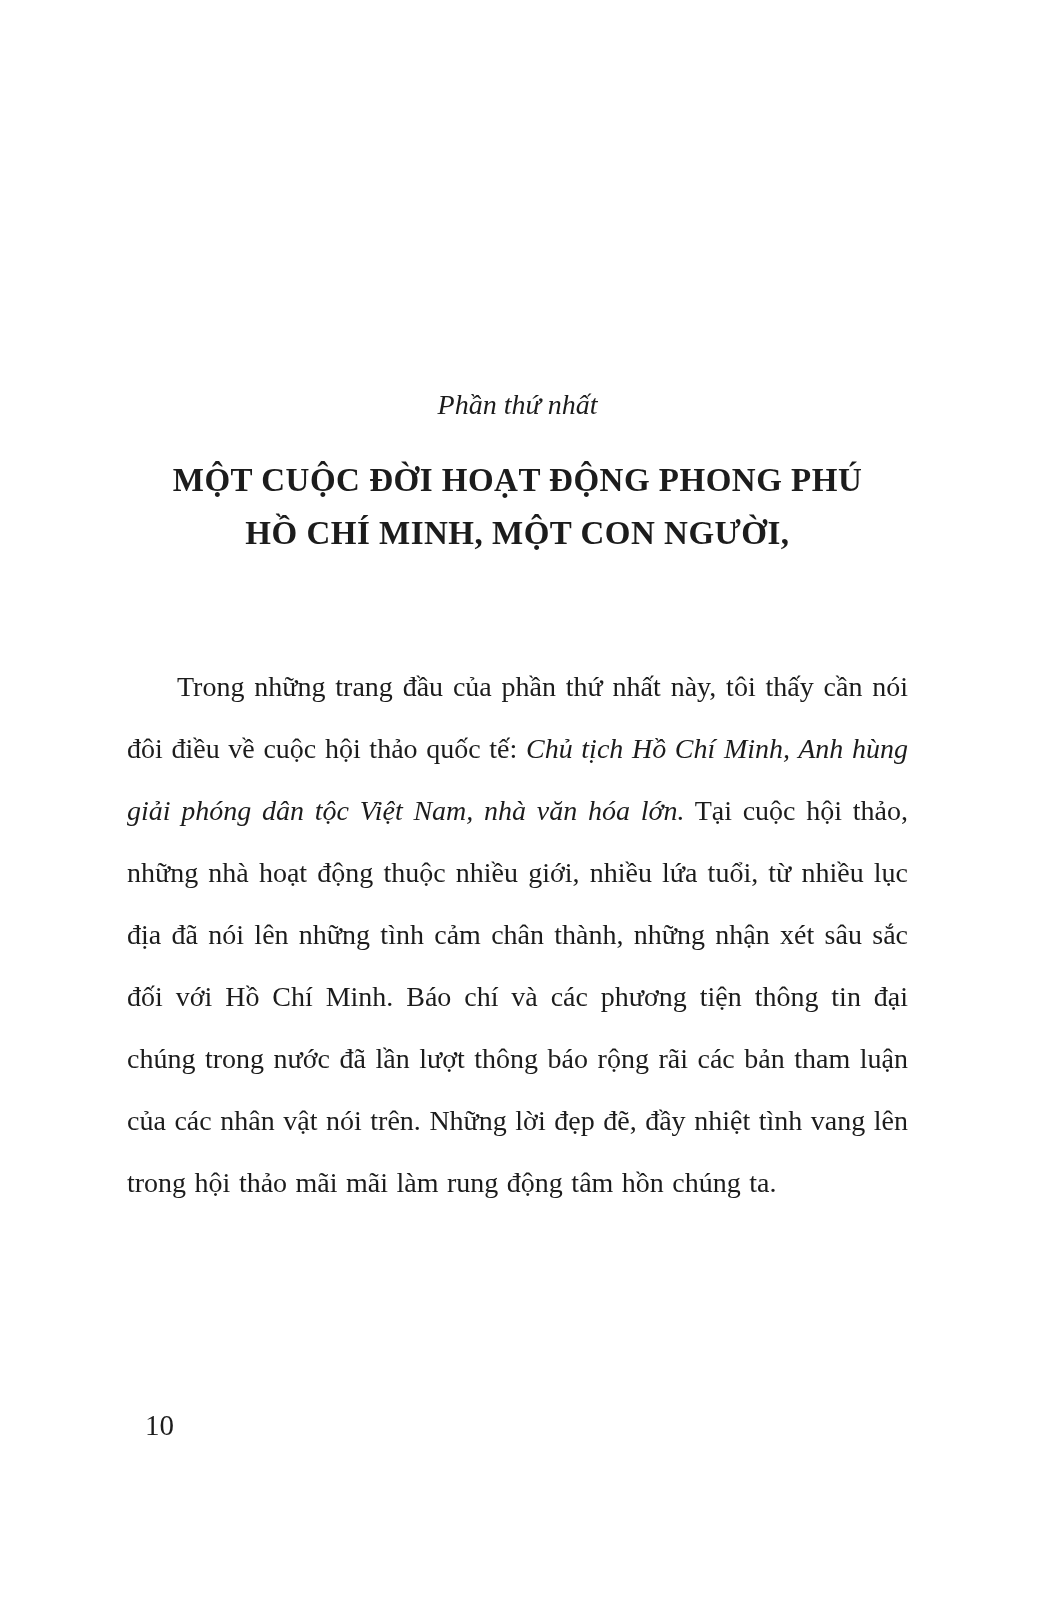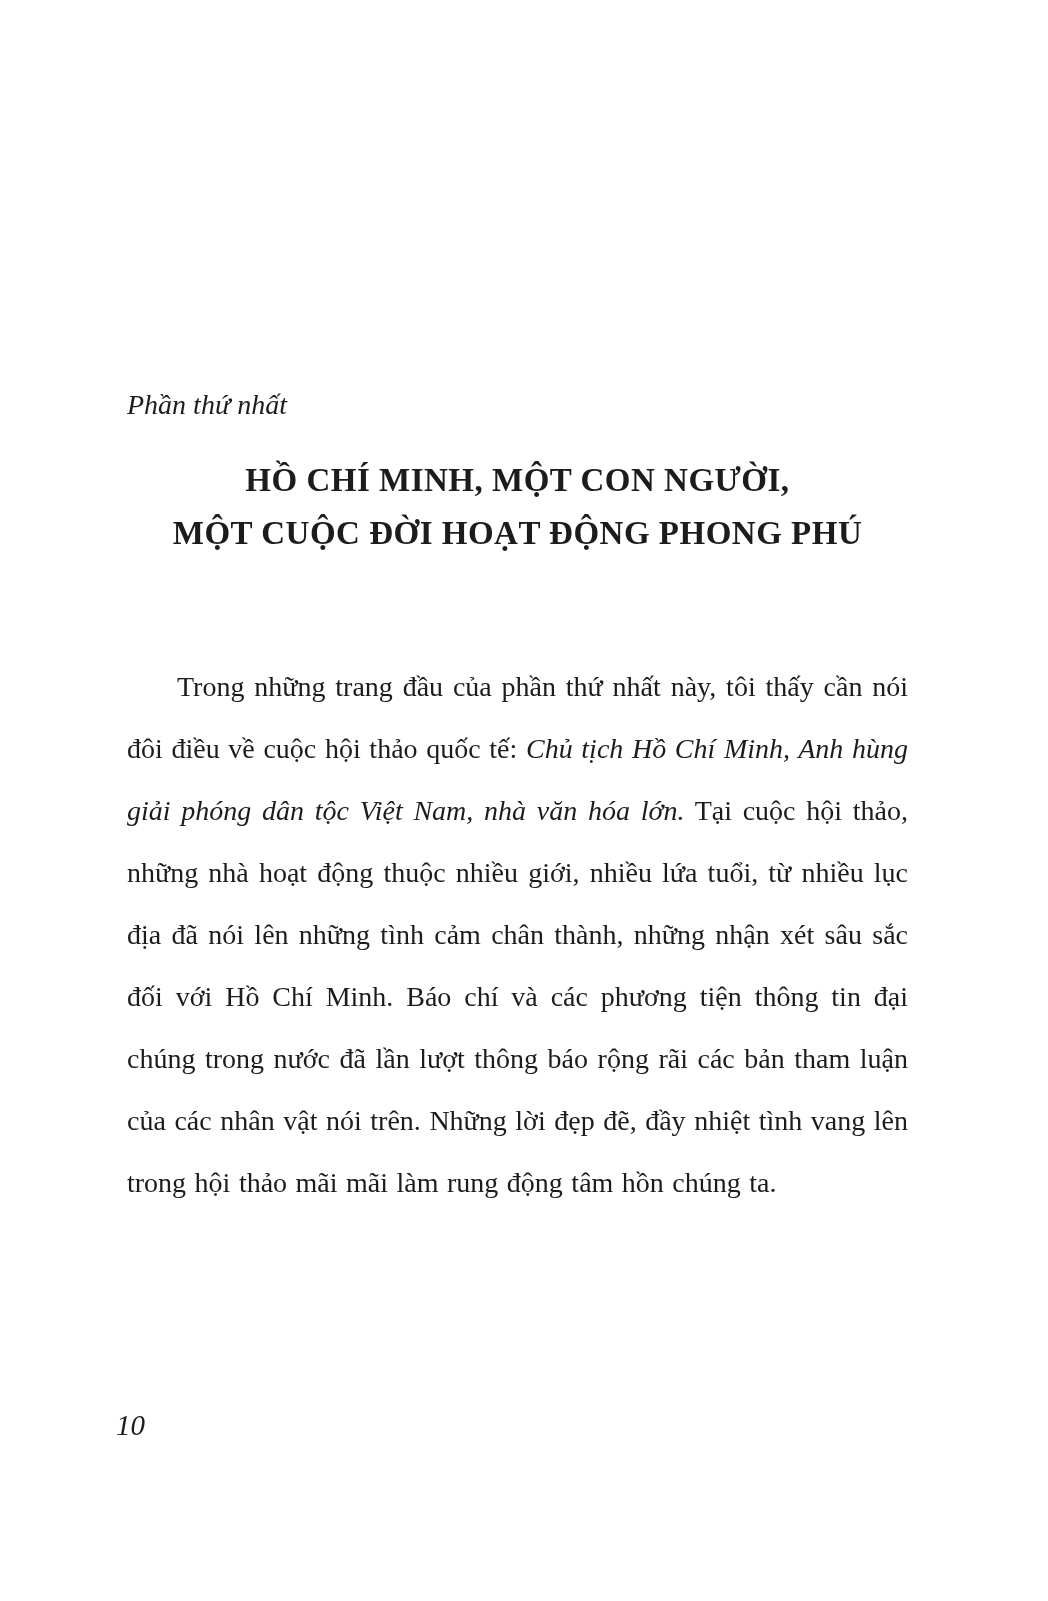--- a/index.html
+++ b/index.html
@@ -13,21 +13,21 @@
     height: 1601px;
     margin: 0 auto;
     background: #ffffff;
     box-sizing: border-box;
     padding: 388px 140px 0 127px;
     font-family: "Liberation Serif", "DejaVu Serif", serif;
     color: #1c1c1c;
     overflow: hidden;
   }
   .section-label {
-    text-align: left;
+    text-align: center;
     font-style: italic;
     font-size: 28px;
     line-height: 34px;
     margin: 0 0 32px 0;
   }
   .chapter-title {
     text-align: center;
     font-weight: bold;
     font-size: 33px;
     line-height: 53px;
@@ -43,37 +43,36 @@
     text-align: justify;
     text-indent: 50px;
     margin: 0;
     word-spacing: 1.5px;
   }
   .body-text p em {
     font-style: italic;
   }
   .page-number {
     position: absolute;
-    left: 116px;
+    left: 145px;
     top: 1408px;
     font-size: 29px;
     line-height: 34px;
-    font-style: italic;
   }
 </style>
 </head>
 <body>
 
 <div class="page">
 
   <div class="section-label">Phần thứ nhất</div>
 
   <h1 class="chapter-title">
+    <span class="title-line">MỘT CUỘC ĐỜI HOẠT ĐỘNG PHONG PHÚ</span>
     <span class="title-line">HỒ CHÍ MINH, MỘT CON NGƯỜI,</span>
-    <span class="title-line">MỘT CUỘC ĐỜI HOẠT ĐỘNG PHONG PHÚ</span>
   </h1>
 
   <div class="body-text">
     <p><span>Trong những trang đầu của phần thứ nhất này, tôi thấy cần nói đôi điều về cuộc hội thảo quốc tế: </span><em>Chủ tịch Hồ Chí Minh, Anh hùng giải phóng dân tộc Việt Nam, nhà văn hóa lớn.</em><span> Tại cuộc hội thảo, những nhà hoạt động thuộc nhiều giới, nhiều lứa tuổi, từ nhiều lục địa đã nói lên những tình cảm chân thành, những nhận xét sâu sắc đối với Hồ Chí Minh. Báo chí và các phương tiện thông tin đại chúng trong nước đã lần lượt thông báo rộng rãi các bản tham luận của các nhân vật nói trên. Những lời đẹp đẽ, đầy nhiệt tình vang lên trong hội thảo mãi mãi làm rung động tâm hồn chúng ta.</span></p>
   </div>
 
   <div class="page-number">10</div>
 
 </div>
 

